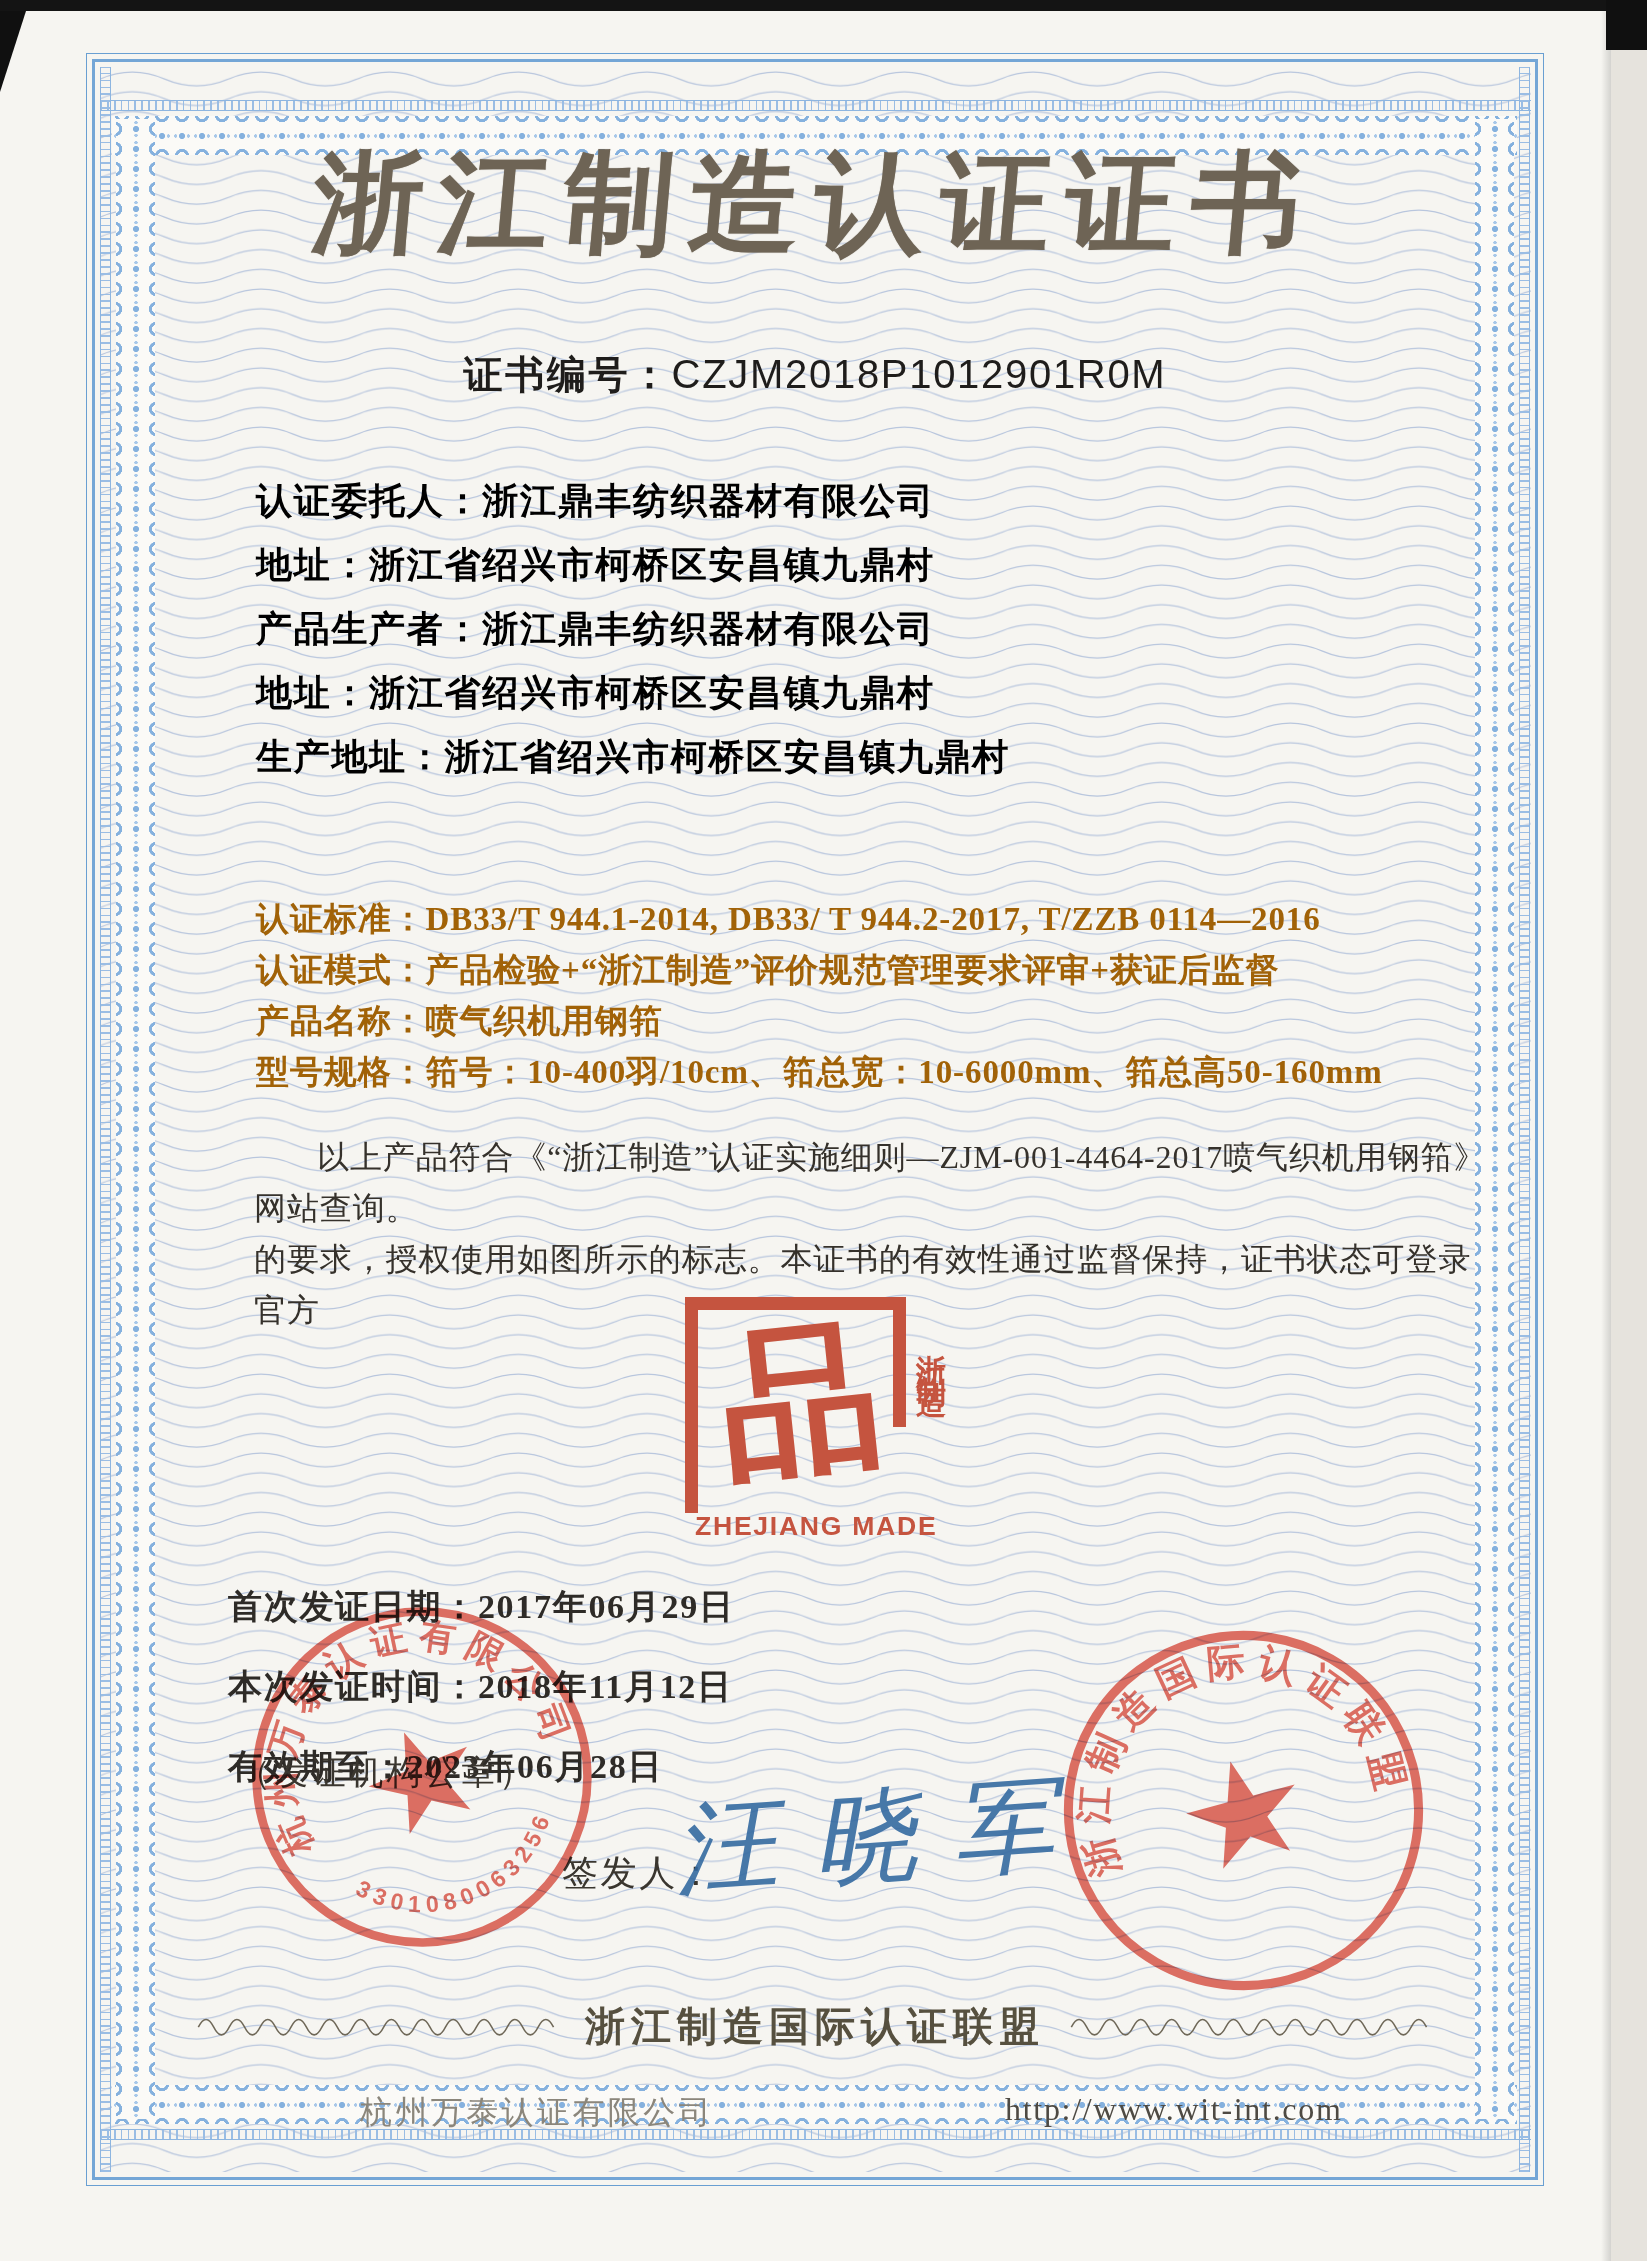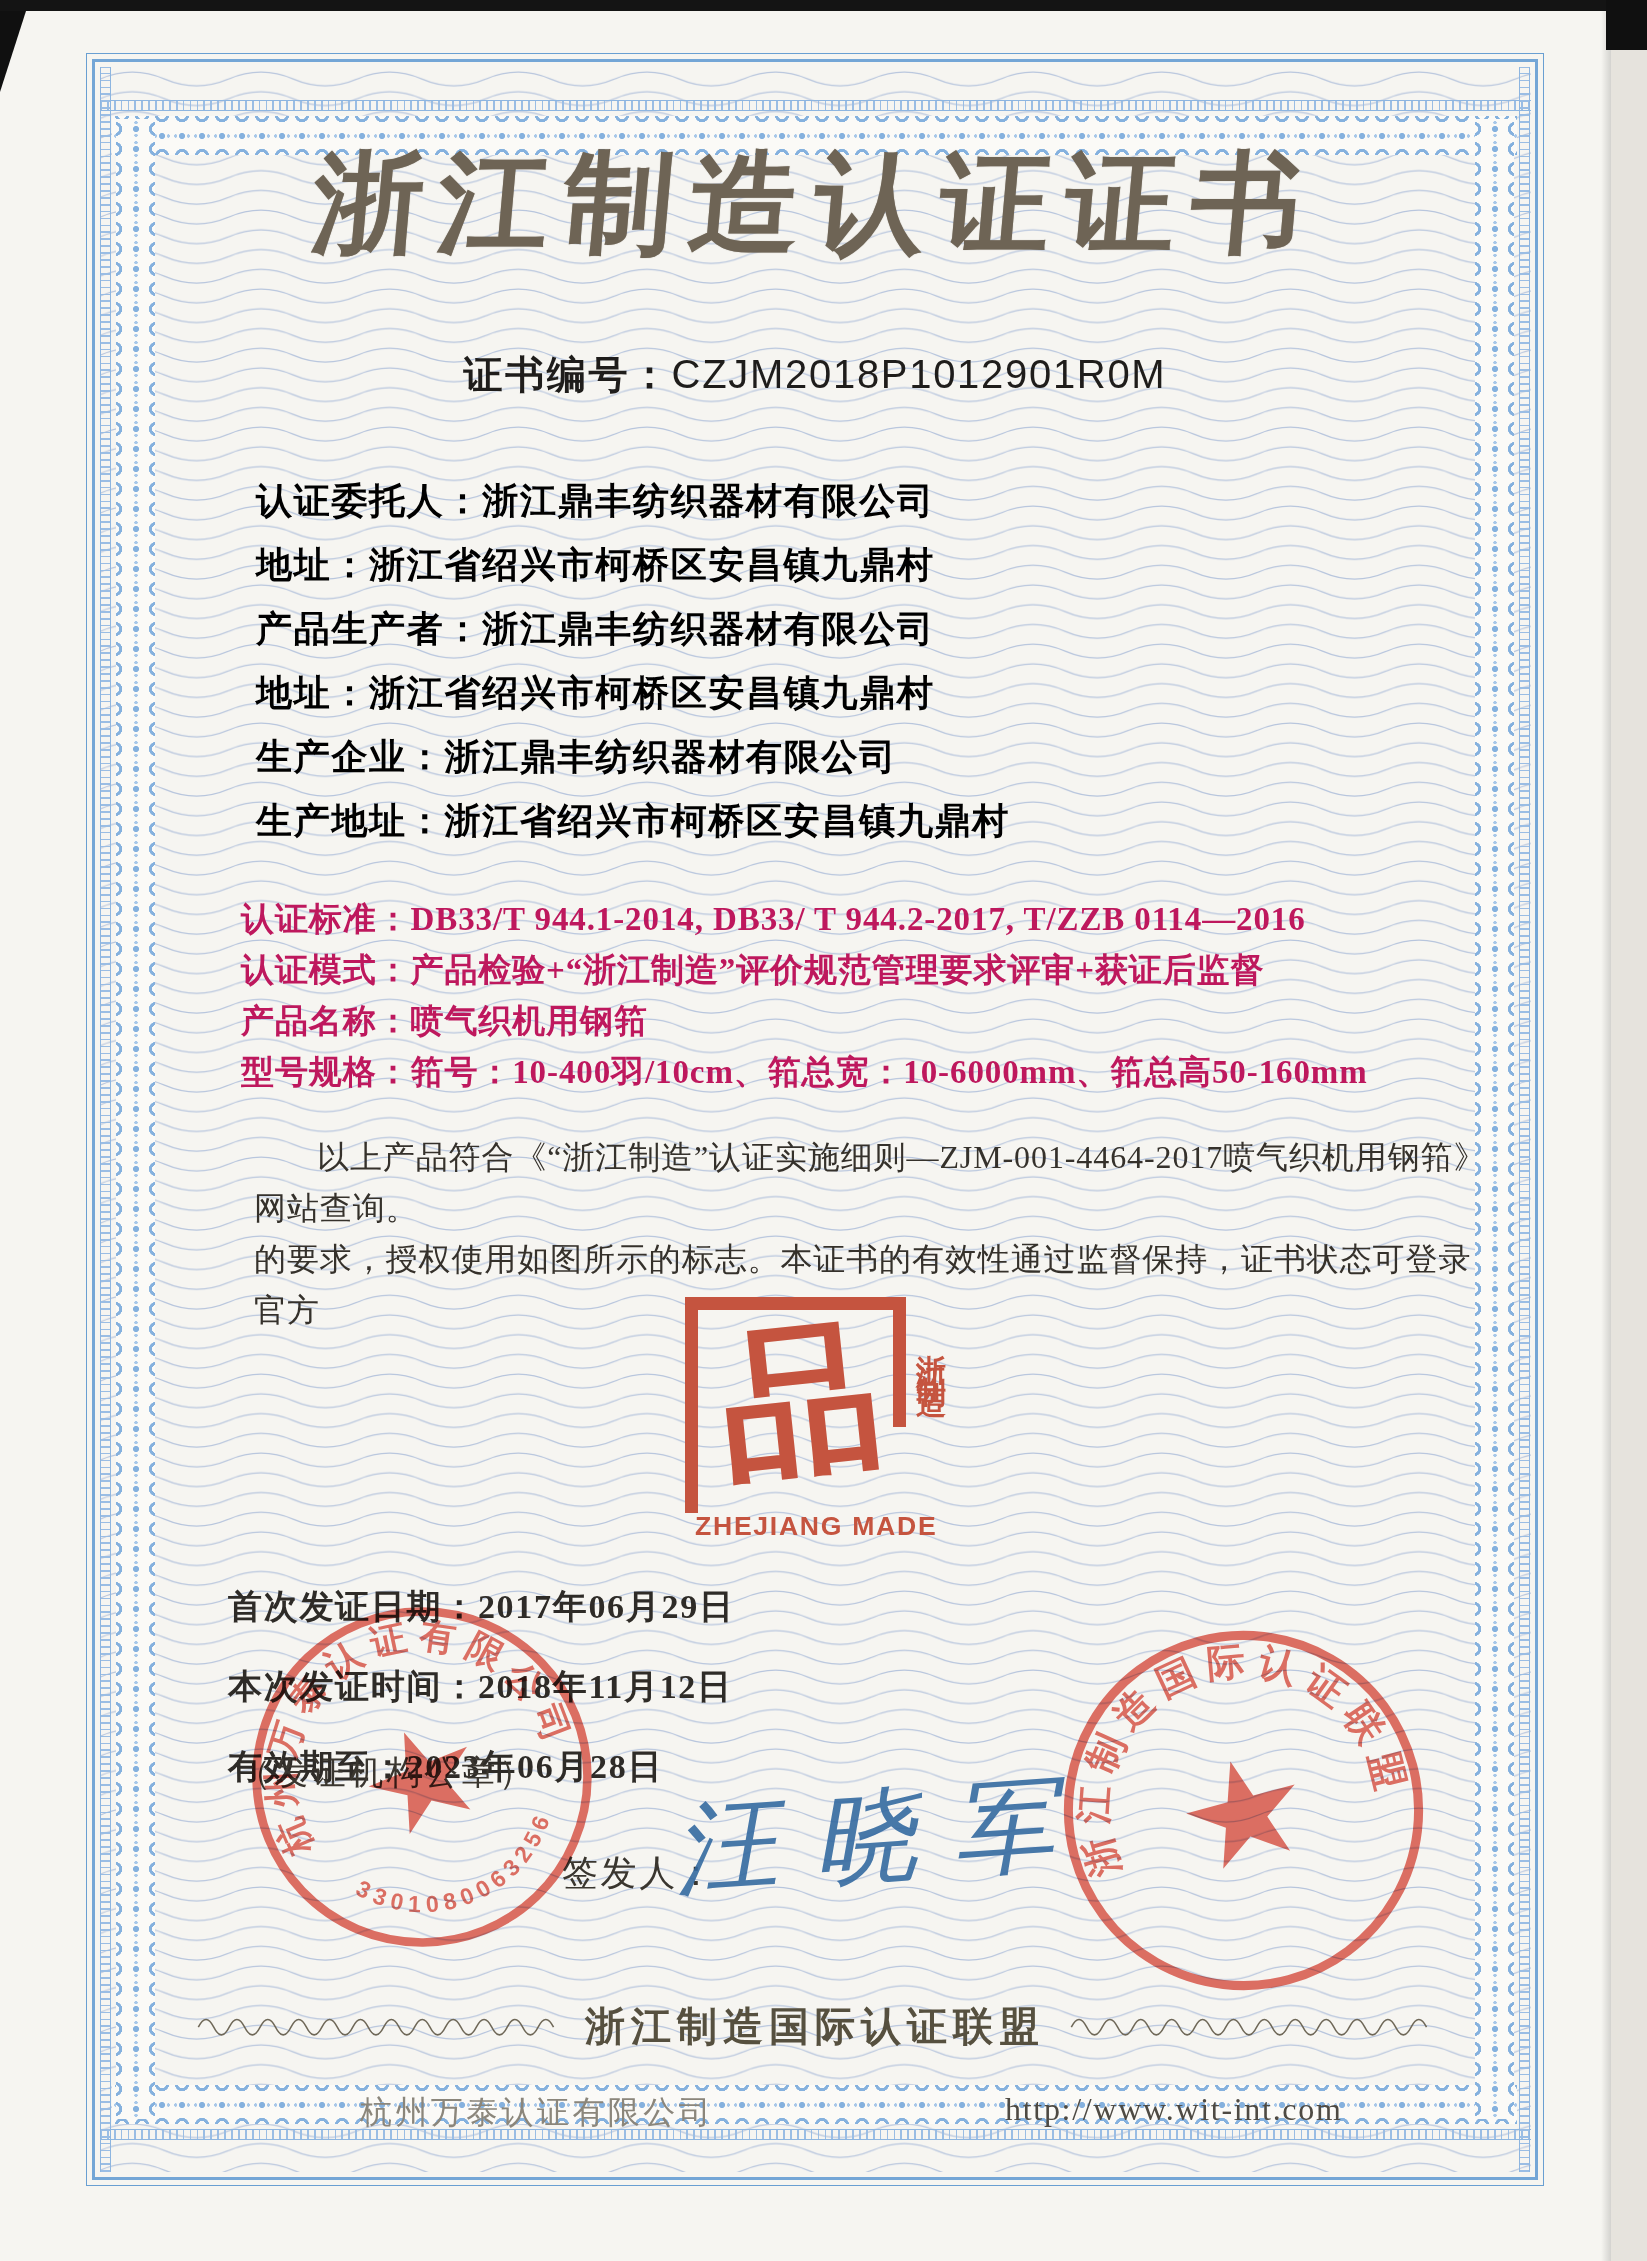--- a/index.html
+++ b/index.html
@@ -57,21 +57,21 @@
     font-size:110px; font-weight:700; letter-spacing:15.4px; color:#6e6455;
     transform:skewX(-5deg); text-shadow:0 0 0.9px rgba(80,70,55,.55); }
   .certnum { left:86px; width:1458px; top:348px; text-align:center; color:#1f1d1b; }
   .certnum .lab { font-size:39px; font-weight:700; letter-spacing:2.6px; }
   .certnum .val { font-size:40px; font-family:"Liberation Sans","DejaVu Sans",sans-serif;
                   letter-spacing:1.7px; }
 
   .info { left:256px; top:477px; color:#000000; }
   .info .row { height:64px; font-size:36px; font-weight:700; letter-spacing:1.7px; white-space:nowrap; }
 
-  .specs { left:241px; top:897px; color:#be185d; }
+  .specs { left:256px; top:897px; color:#a16207; }
   .specs .row { height:51px; font-size:33px; font-weight:700; letter-spacing:0.9px; white-space:nowrap; }
 
   .statement { left:254px; top:1132px; width:1240px; color:#35312b;
     font-size:32px; line-height:51px; letter-spacing:0.9px; }
   .statement .ln1 { text-indent:63px; }
 
   
   .logo { left:685px; top:1297px; width:266px; height:249px; }
   .logo .bar { position:absolute; background:#c5543f; }
   .logo .bar.t { left:0; top:0; width:221px; height:13px; }
@@ -139,21 +139,20 @@
 
   <div class="abs z2 certnum">
     <span class="lab">证书编号：</span><span class="val">CZJM2018P1012901R0M</span>
   </div>
 
   <div class="abs z2 info">
     <div class="row"><span>认证委托人：</span><span>浙江鼎丰纺织器材有限公司</span></div>
     <div class="row"><span>地址：</span><span>浙江省绍兴市柯桥区安昌镇九鼎村</span></div>
     <div class="row"><span>产品生产者：</span><span>浙江鼎丰纺织器材有限公司</span></div>
     <div class="row"><span>地址：</span><span>浙江省绍兴市柯桥区安昌镇九鼎村</span></div>
-    <div class="row"><span>生产企业：</span><span>浙江鼎丰纺织器材有限公司</span></div>
     <div class="row"><span>生产地址：</span><span>浙江省绍兴市柯桥区安昌镇九鼎村</span></div>
   </div>
 
   <div class="abs z2 specs">
     <div class="row"><span>认证标准：</span><span>DB33/T 944.1-2014, DB33/ T 944.2-2017, T/ZZB 0114—2016</span></div>
     <div class="row"><span>认证模式：</span><span>产品检验+“浙江制造”评价规范管理要求评审+获证后监督</span></div>
     <div class="row"><span>产品名称：</span><span>喷气织机用钢筘</span></div>
     <div class="row"><span>型号规格：</span><span>筘号：10-400羽/10cm、筘总宽：10-6000mm、筘总高50-160mm</span></div>
   </div>
 

